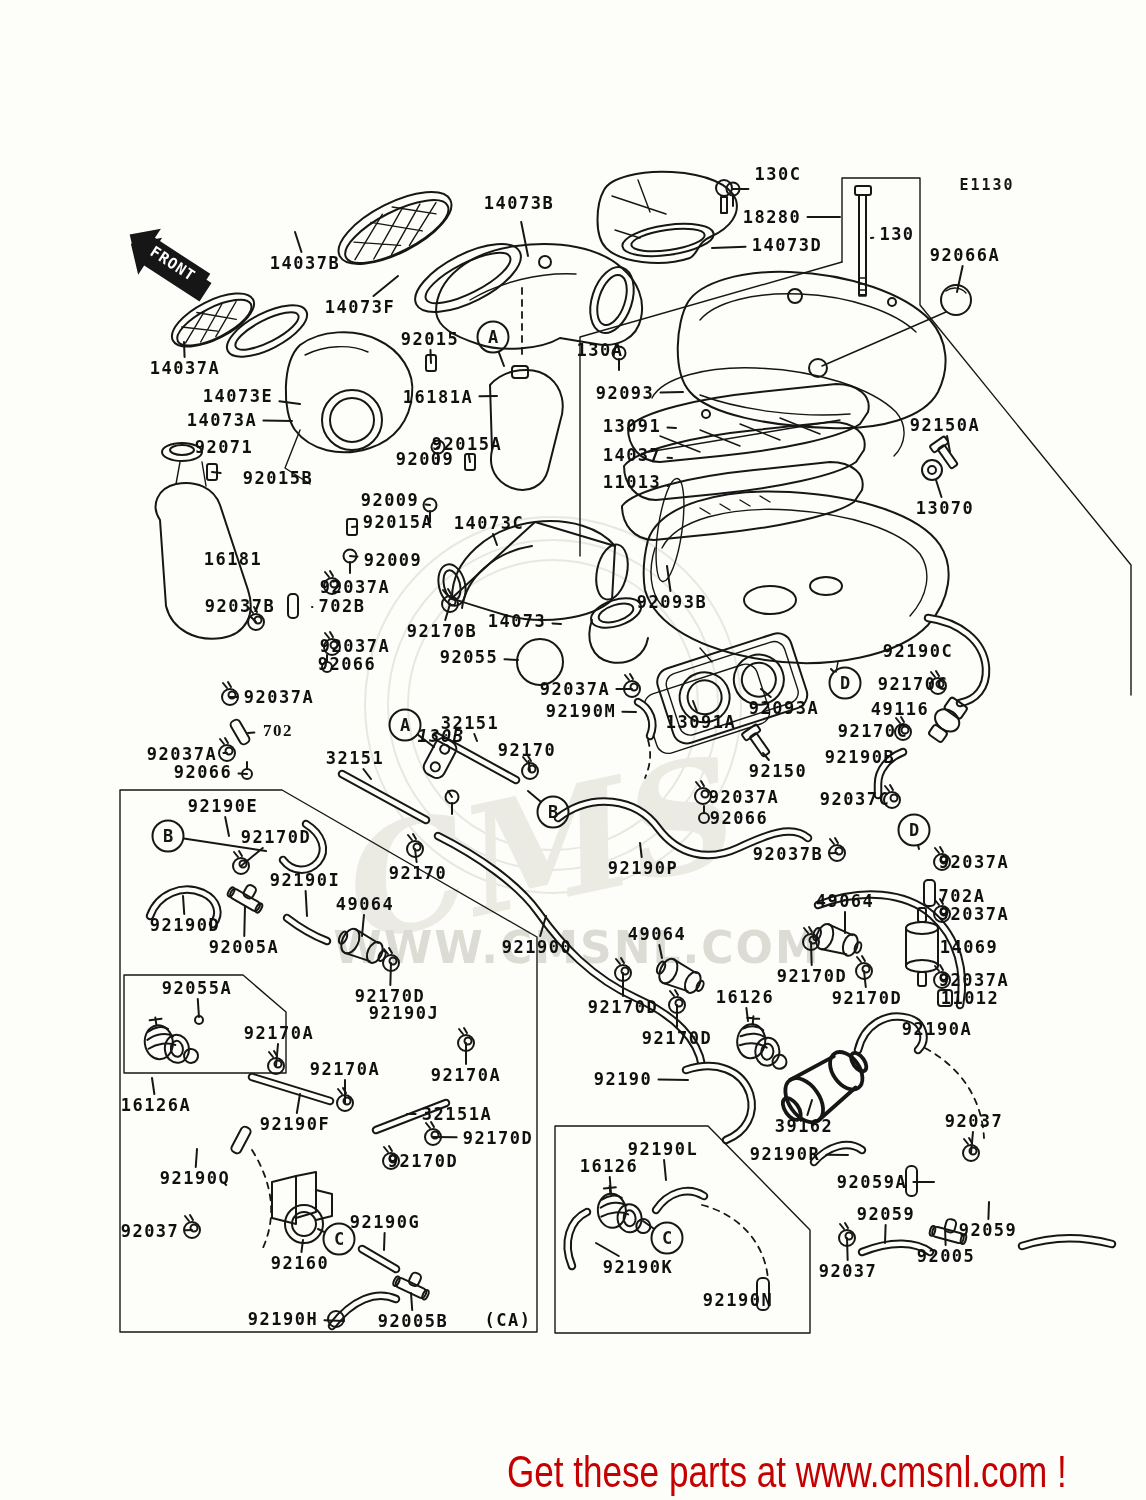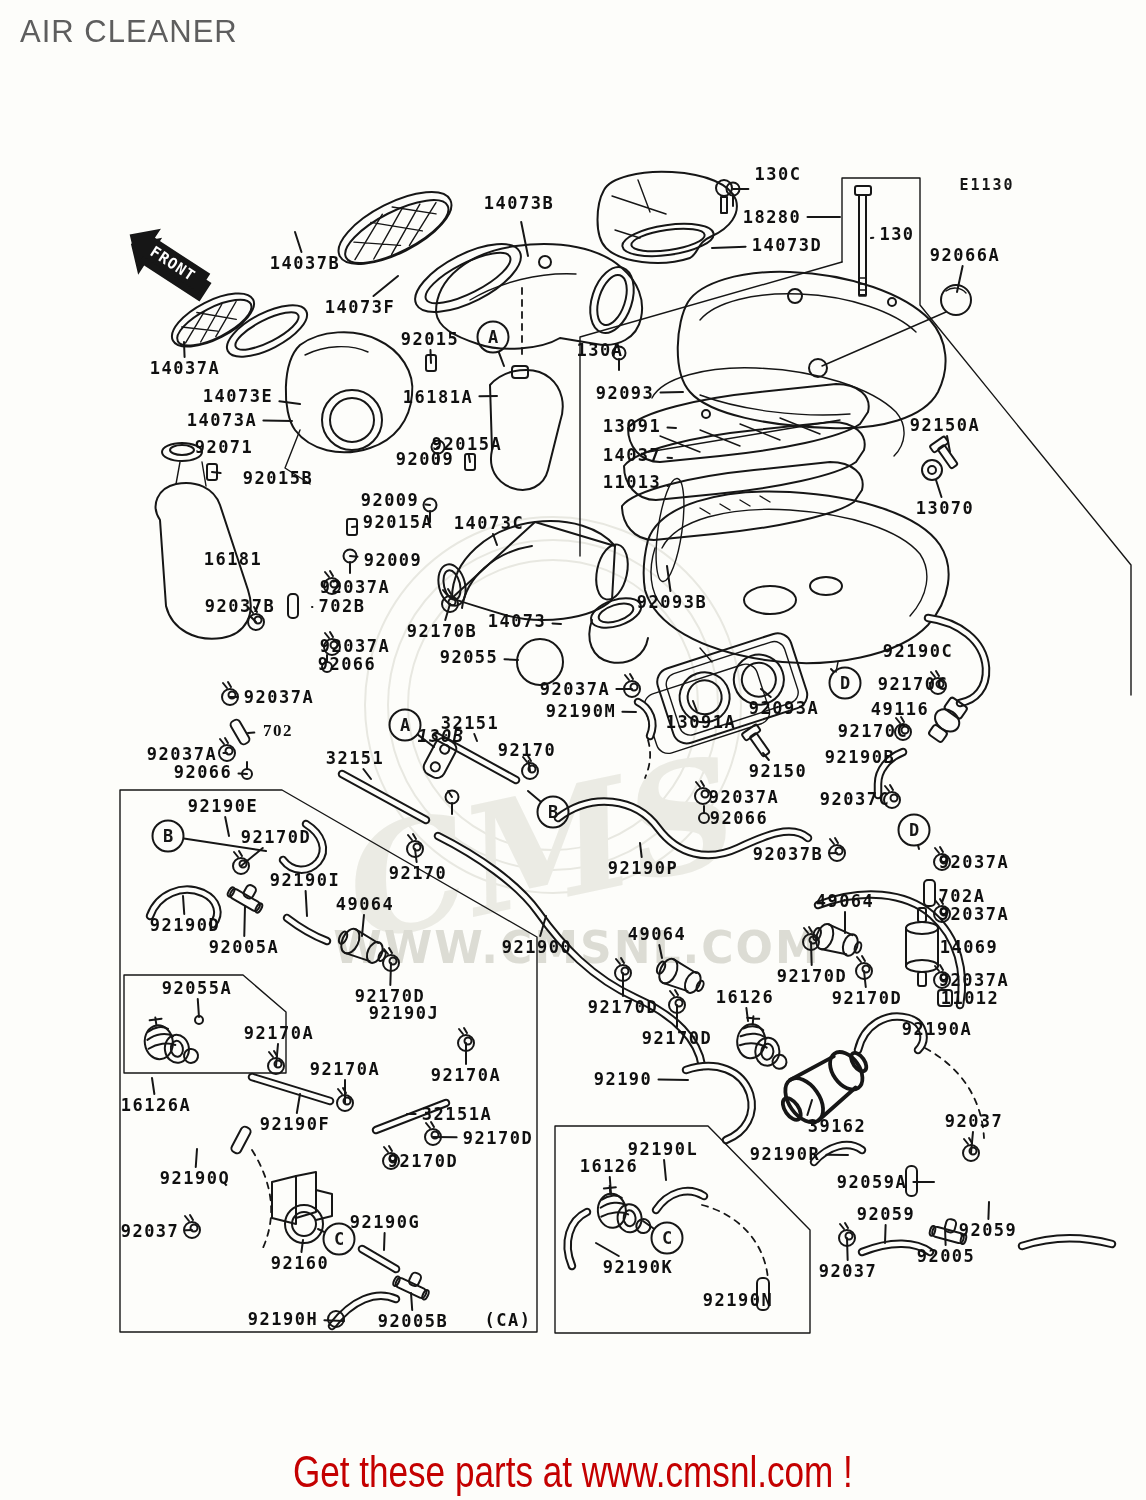--- a/index.html
+++ b/index.html
@@ -19,29 +19,28 @@
   .wmtext{font:bold 44px "DejaVu Sans",sans-serif;fill:#dcdcd4;stroke:none;letter-spacing:2px;text-anchor:middle;}
   .wmcms{font:italic bold 150px "DejaVu Serif",serif;fill:#ebebe4;stroke:none;text-anchor:middle;}
   .fronttxt{font:bold 15px "DejaVu Sans Mono",monospace;fill:#ffffff;stroke:none;letter-spacing:1px;}
   .mktxt{font:bold 17px "DejaVu Sans Mono",monospace;fill:#161616;stroke:none;text-anchor:middle;}
   #labels{position:absolute;left:0;top:0;width:100%;height:100%;pointer-events:none;}
   .plabel{position:absolute;transform:translate(-50%,-50%);white-space:nowrap;
           font:bold 17px "DejaVu Sans Mono",monospace;letter-spacing:1.5px;color:#101010;
           pointer-events:auto;cursor:pointer;}
   .code{position:absolute;transform:translate(-50%,-50%);font:bold 15px "DejaVu Sans Mono",monospace;
         letter-spacing:2px;color:#161616;}
-  .footer{position:absolute;left:0;right:0;top:1446px;text-align:center;cursor:pointer;}
+  .footer{position:absolute;left:0;right:0;top:1446px;text-align:right;cursor:pointer;}
   .footer span{display:inline-block;font-family:"Liberation Sans",sans-serif;font-size:45px;
         color:#c40000;transform:scaleX(.78);transform-origin:center;}
 </style>
 </head>
 <body>
 
 <div class="page">
-  <div class="title">AIR CLEANER</div>
 
   <svg id="art" width="1146" height="1500" viewBox="0 0 1146 1500">
     <defs>
       <g id="can">
           <ellipse cx="-14" cy="0" rx="8" ry="13"></ellipse>
           <path d="M-14,-13 L12,-10 M-14,13 L12,10"></path>
           <ellipse cx="13" cy="0" rx="7" ry="11"></ellipse>
           <ellipse cx="-22" cy="0" rx="3.5" ry="6.5"></ellipse>
           <ellipse cx="21" cy="0" rx="3" ry="5.5"></ellipse>
         </g>
@@ -744,21 +743,21 @@
       <div class="plabel" style="left: 300px; top: 1263px;">92160</div>
       <div class="plabel" style="left: 385px; top: 1222px;">92190G</div>
       <div class="plabel" style="left: 283px; top: 1319px;">92190H</div>
       <div class="plabel" style="left: 413px; top: 1321px;">92005B</div>
       <div class="plabel" style="left: 508px; top: 1320px;">(CA)</div>
       <div class="plabel" style="left: 623px; top: 1079px;">92190</div>
       <div class="plabel" style="left: 663px; top: 1149px;">92190L</div>
       <div class="plabel" style="left: 609px; top: 1166px;">16126</div>
       <div class="plabel" style="left: 638px; top: 1267px;">92190K</div>
       <div class="plabel" style="left: 738px; top: 1300px;">92190N</div>
-      <div class="plabel" style="left: 804px; top: 1126px; margin-left: 33px;">39162</div>
+      <div class="plabel" style="left: 804px; top: 1126px;">39162</div>
       <div class="plabel" style="left: 785px; top: 1154px;">92190R</div>
       <div class="plabel" style="left: 872px; top: 1182px;">92059A</div>
       <div class="plabel" style="left: 974px; top: 1121px;">92037</div>
       <div class="plabel" style="left: 886px; top: 1214px;">92059</div>
       <div class="plabel" style="left: 988px; top: 1230px;">92059</div>
       <div class="plabel" style="left: 946px; top: 1256px;">92005</div>
       <div class="plabel" style="left: 848px; top: 1271px;">92037</div>
       <div class="plabel" style="left: 657px; top: 934px;">49064</div>
       <div class="plabel" style="left: 623px; top: 1007px;">92170D</div>
       <div class="plabel" style="left: 677px; top: 1038px;">92170D</div>

